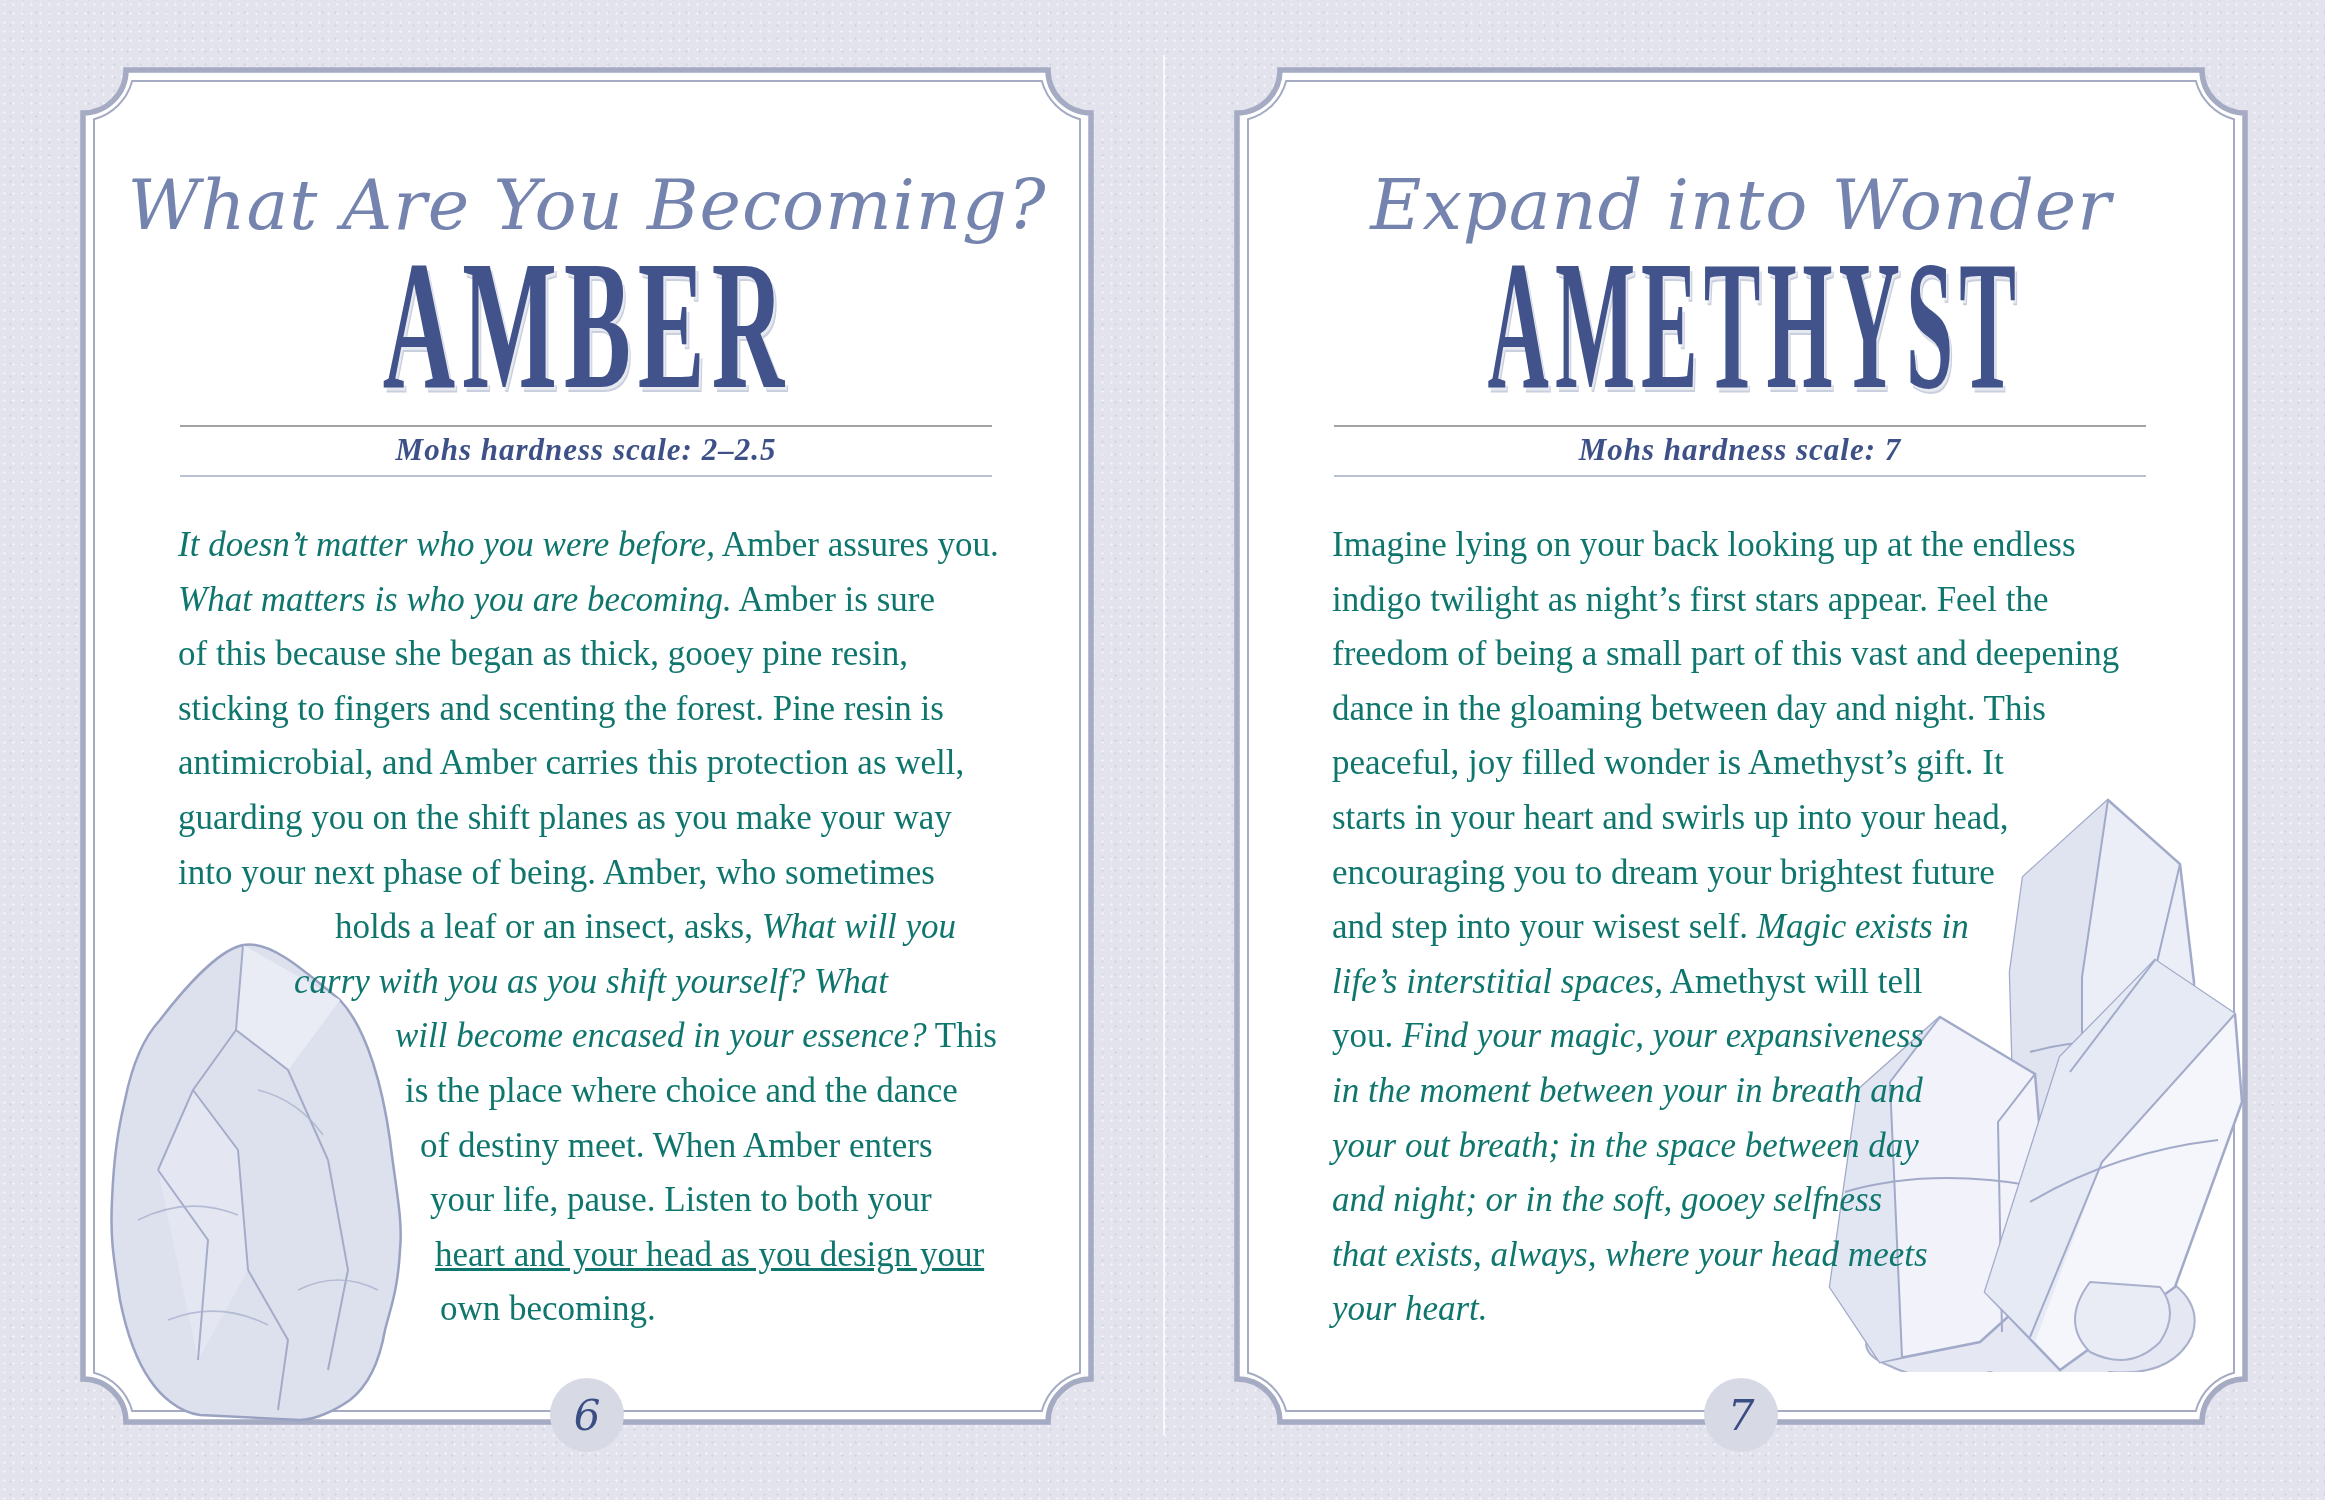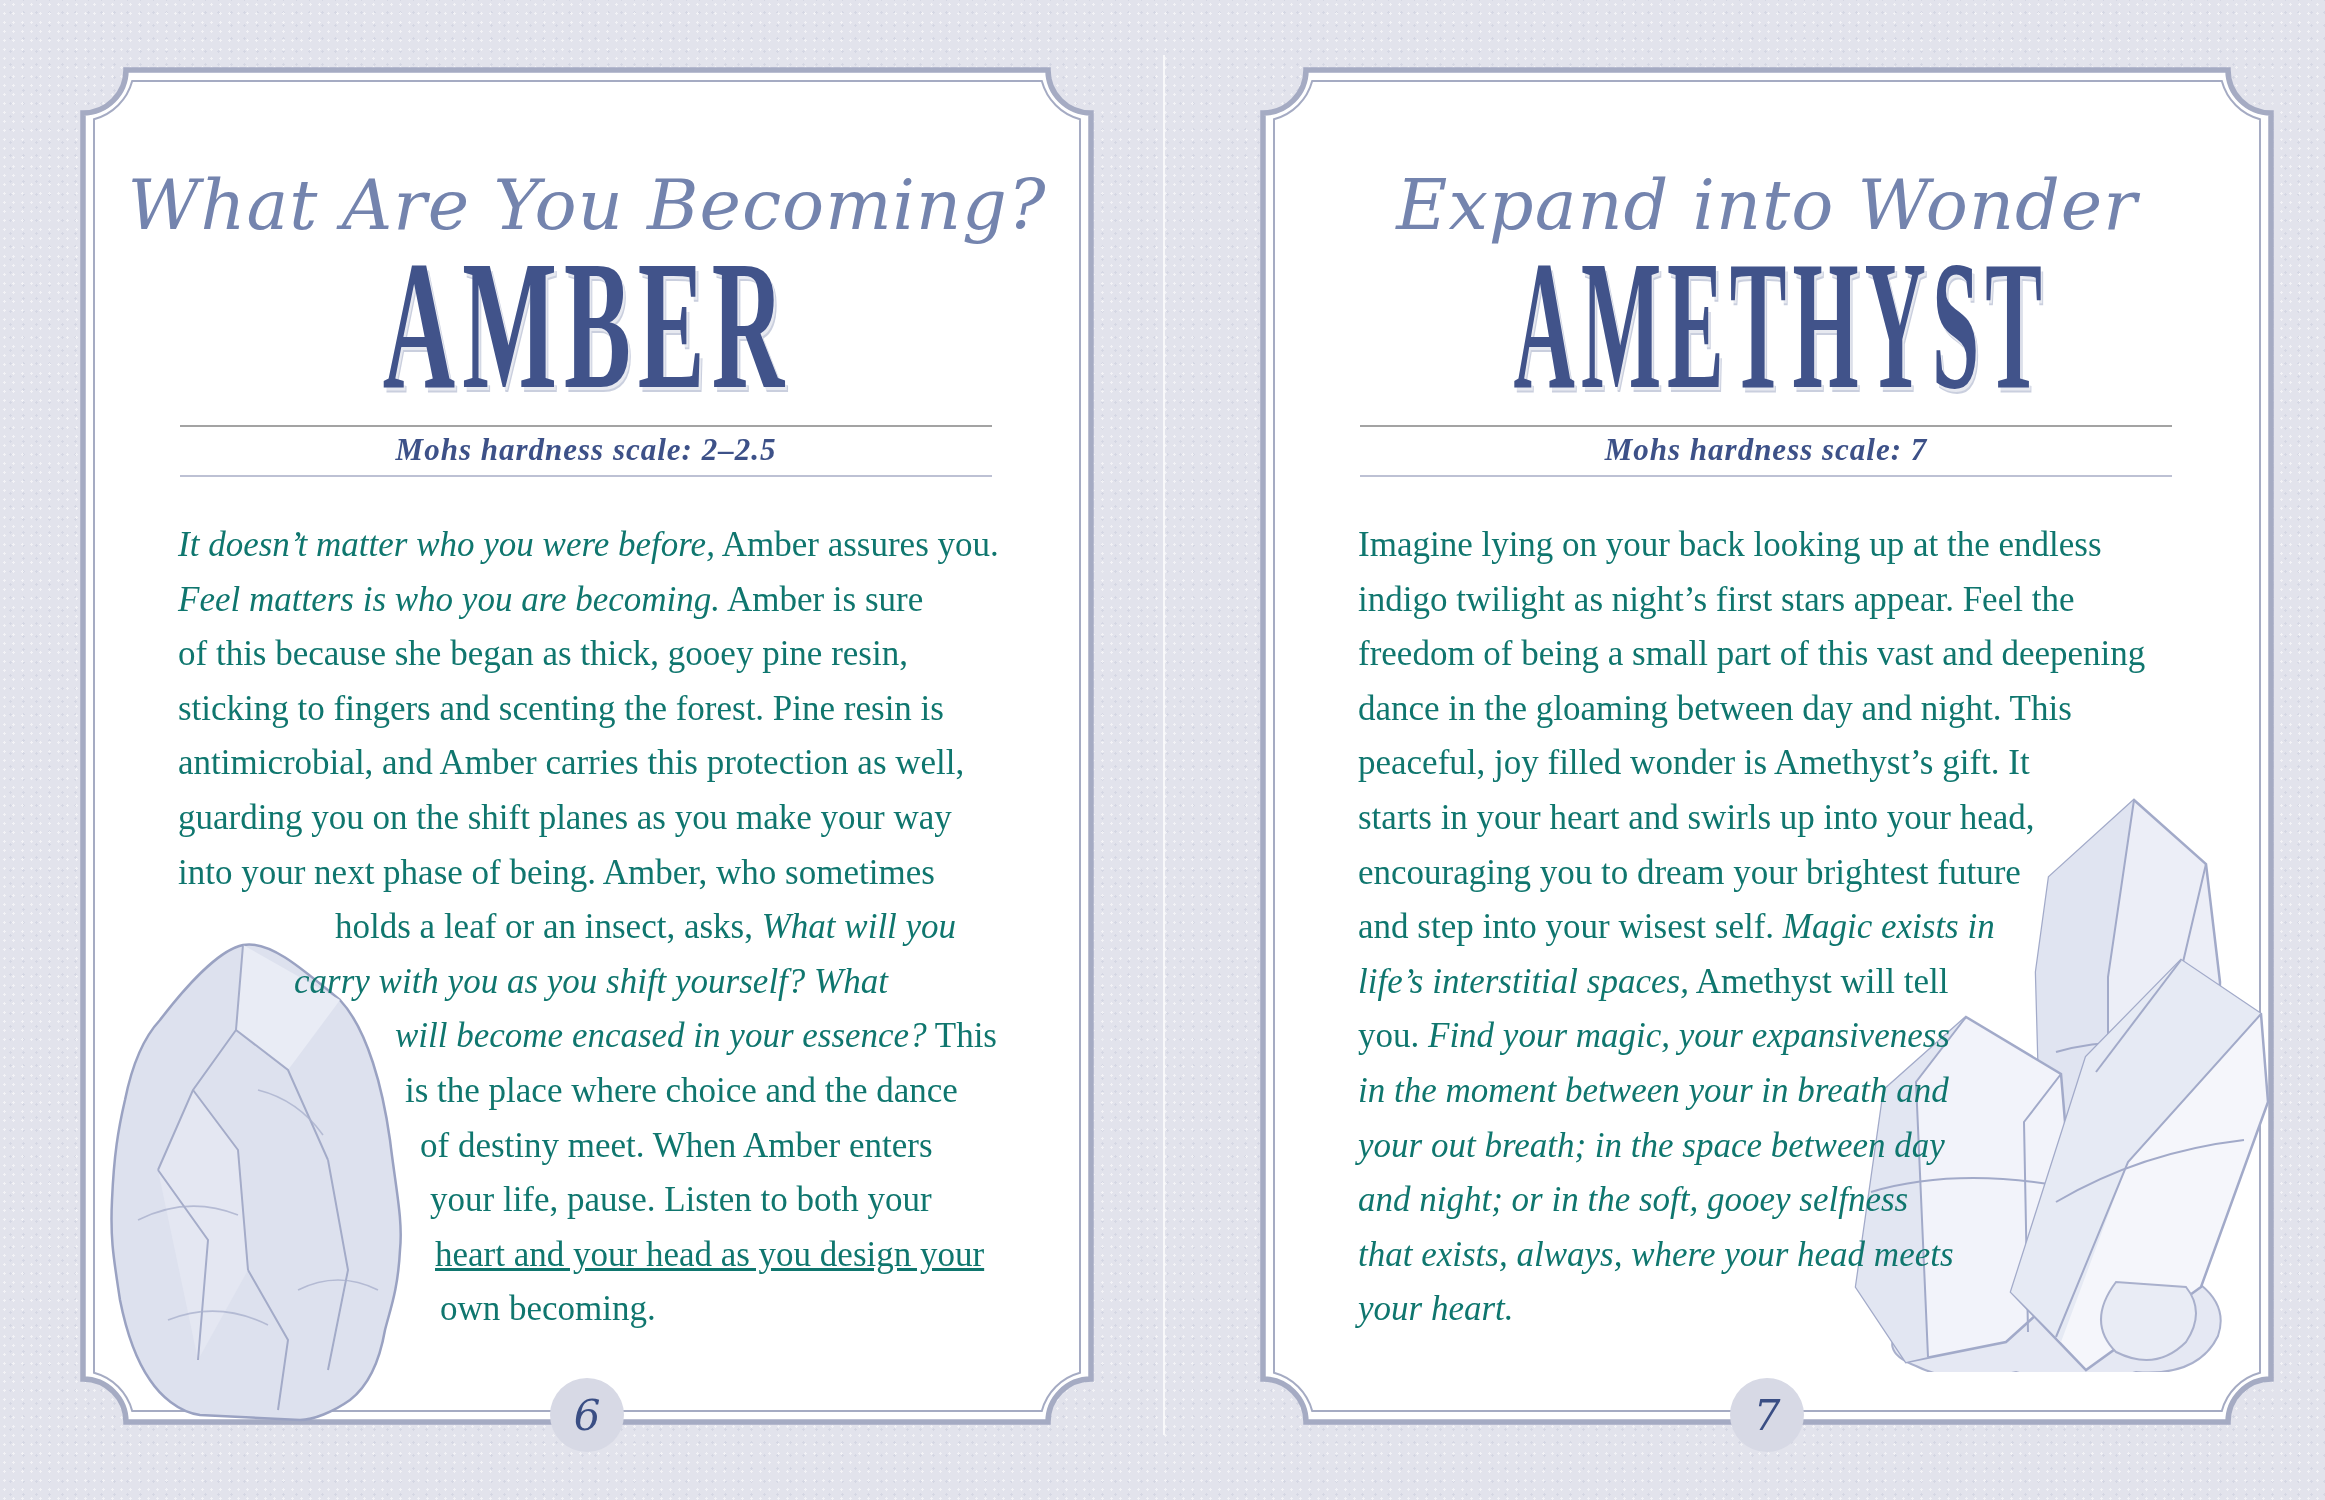--- a/index.html
+++ b/index.html
@@ -11,21 +11,21 @@
       radial-gradient(rgba(168,173,197,.22) 1px, transparent 1.3px);
     background-size:9px 9px,13px 13px;
     background-position:0 0,4px 6px;
     font-family:"Liberation Serif", serif;
   }
   .spread{position:absolute;inset:0;}
   .gutter-seam{position:absolute;left:1163px;top:55px;height:1380px;width:2px;
     background:rgba(255,255,255,.75);}
   .page{position:absolute;top:67px;width:1014px;height:1358px;}
   .page-left{left:80px;border-radius:19px;}
-  .page-right{left:1260px;}
+  .page-right{left:1234px;}
   .frame-svg{position:absolute;left:0;top:0;width:100%;height:100%;z-index:0;}
   .content{position:absolute;inset:0;z-index:2;}
 
   .script-title{
     position:absolute;top:98px;left:0;width:100%;text-align:center;
     font-family:"DejaVu Serif", serif;font-style:italic;font-weight:400;
     font-size:70px;line-height:1.15;color:#7484ae;letter-spacing:1px;
   }
   .main-title{
     position:absolute;top:178px;left:0;width:100%;text-align:center;
@@ -110,21 +110,21 @@
     <div class="content">
       <div class="script-title">What Are You Becoming?</div>
       <div class="main-title">AMBER</div>
 
       <div class="mohs-block">
         <span class="mohs-text">Mohs hardness scale: 2–2.5</span>
       </div>
 
       <div class="body-text">
         <div class="ln"><span class="it">It doesn’t matter who you were before,</span><span> Amber assures you.</span></div>
-        <div class="ln"><span class="it">Feel matters is who you are becoming.</span><span> Amber is sure</span></div>
+        <div class="ln"><span class="it">What matters is who you are becoming.</span><span> Amber is sure</span></div>
         <div class="ln"><span>of this because she began as thick, gooey pine resin,</span></div>
         <div class="ln"><span>sticking to fingers and scenting the forest. Pine resin is</span></div>
         <div class="ln"><span>antimicrobial, and Amber carries this protection as well,</span></div>
         <div class="ln"><span>guarding you on the shift planes as you make your way</span></div>
         <div class="ln"><span>into your next phase of being. Amber, who sometimes</span></div>
         <div class="ln il-8"><span>holds a leaf or an insect, asks, </span><span class="it">What will you</span></div>
         <div class="ln il-9"><span class="it">carry with you as you shift yourself? What</span></div>
         <div class="ln il-10"><span class="it">will become encased in your essence?</span><span> This</span></div>
         <div class="ln il-11"><span>is the place where choice and the dance</span></div>
         <div class="ln il-12"><span>of destiny meet. When Amber enters</span></div>

